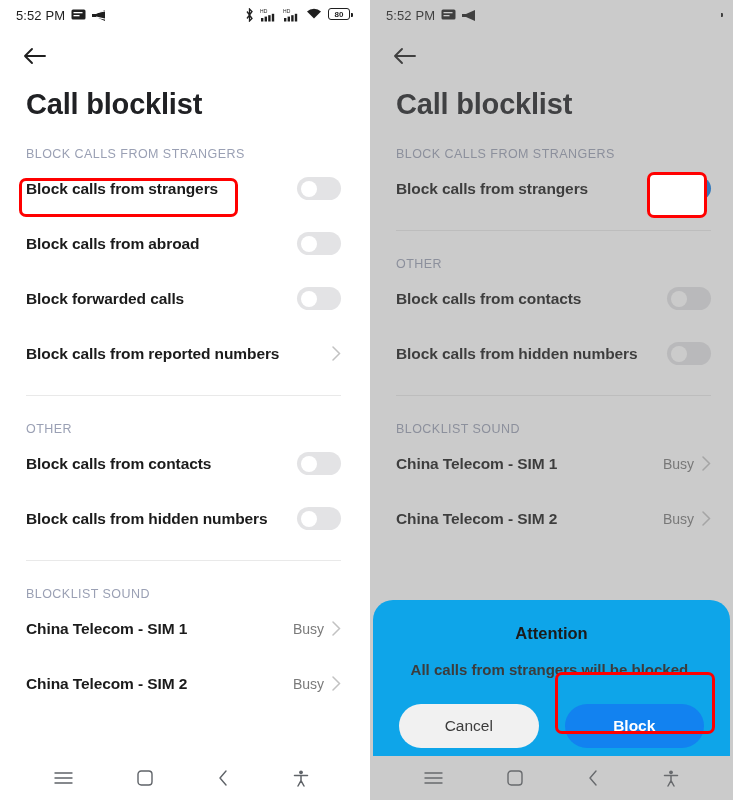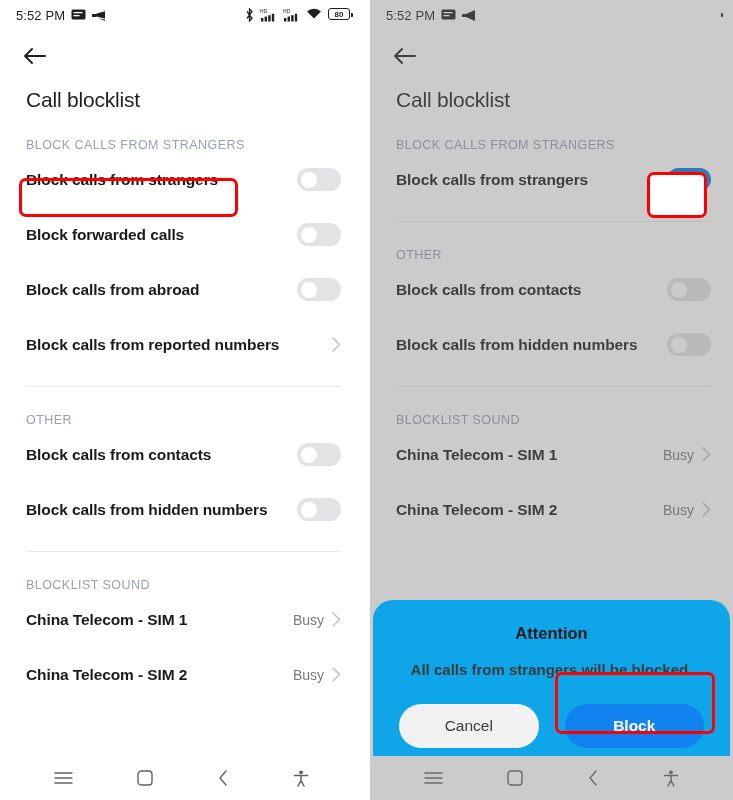--- a/index.html
+++ b/index.html
@@ -48,21 +48,21 @@
   }
   .batt::after {
     content: ""; position: absolute; right: -3.5px; top: 3.5px;
     width: 2px; height: 4px; background: #1f1f1f; border-radius: 0 1px 1px 0;
   }
 
   
   .back-row { height: 52px; display: flex; align-items: center; padding-left: 22px; }
   .back-arrow { width: 26px; height: 26px; }
   .page-title {
-    font-size: 21px; font-weight: 400; color: #202124;
+    font-size: 29px; font-weight: 700; color: #202124;
     padding: 6px 0 0 26px; letter-spacing: -0.2px; line-height: 1.15;
   }
 
   
   .section-header {
     font-size: 12.5px; color: #9aa0b4; letter-spacing: .45px;
     padding: 26px 0 0 26px; font-weight: 400;
   }
   .row {
     height: 55px; display: flex; align-items: center;
@@ -191,27 +191,27 @@
       <div class="page-title">Call blocklist</div>
 
       <div class="section-header">BLOCK CALLS FROM STRANGERS</div>
       <div class="row">
         <span class="row-label">Block calls from strangers</span>
         <span class="toggle off">
             <span class="knob"></span>
           </span>
       </div>
       <div class="row">
+        <span class="row-label">Block calls from abroad</span>
+        <span class="toggle off">
+            <span class="knob"></span>
+          </span>
+      </div>
+      <div class="row">
         <span class="row-label">Block forwarded calls</span>
-        <span class="toggle off">
-            <span class="knob"></span>
-          </span>
-      </div>
-      <div class="row">
-        <span class="row-label">Block calls from abroad</span>
         <span class="toggle off">
             <span class="knob"></span>
           </span>
       </div>
       <div class="row">
         <span class="row-label">Block calls from reported numbers</span>
         <svg class="chev" viewBox="0 0 9 15">
             <path d="M1 1 L7.5 7.5 L1 14" stroke="#c2c2c2" stroke-width="1.5" fill="none" stroke-linecap="round"></path>
           </svg>
       </div>

